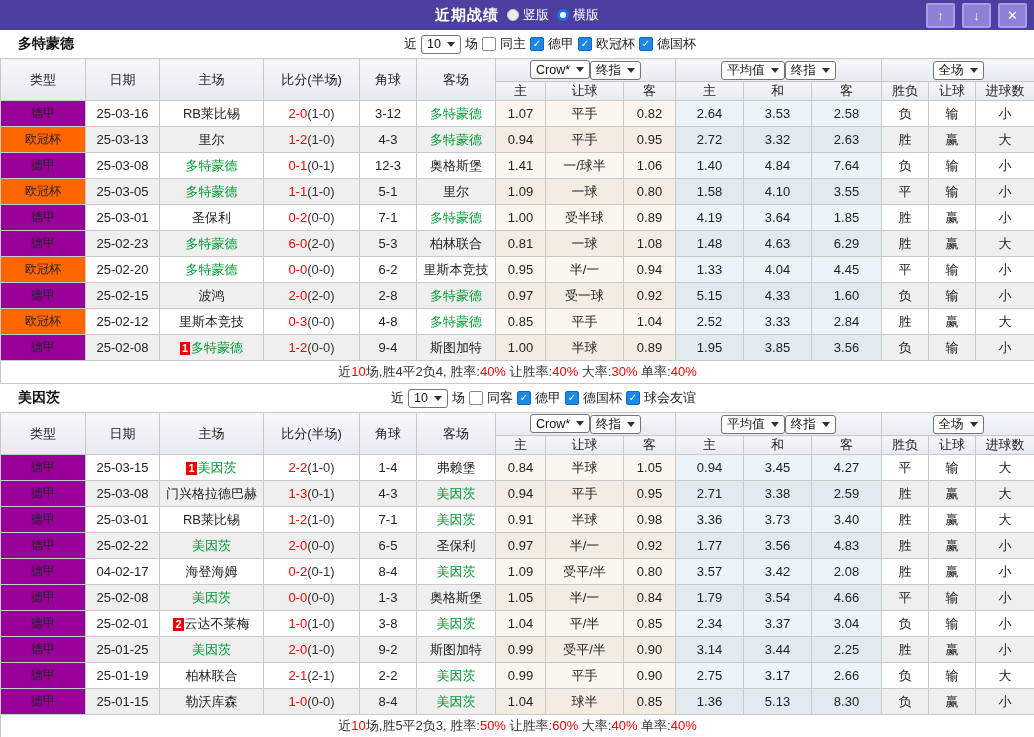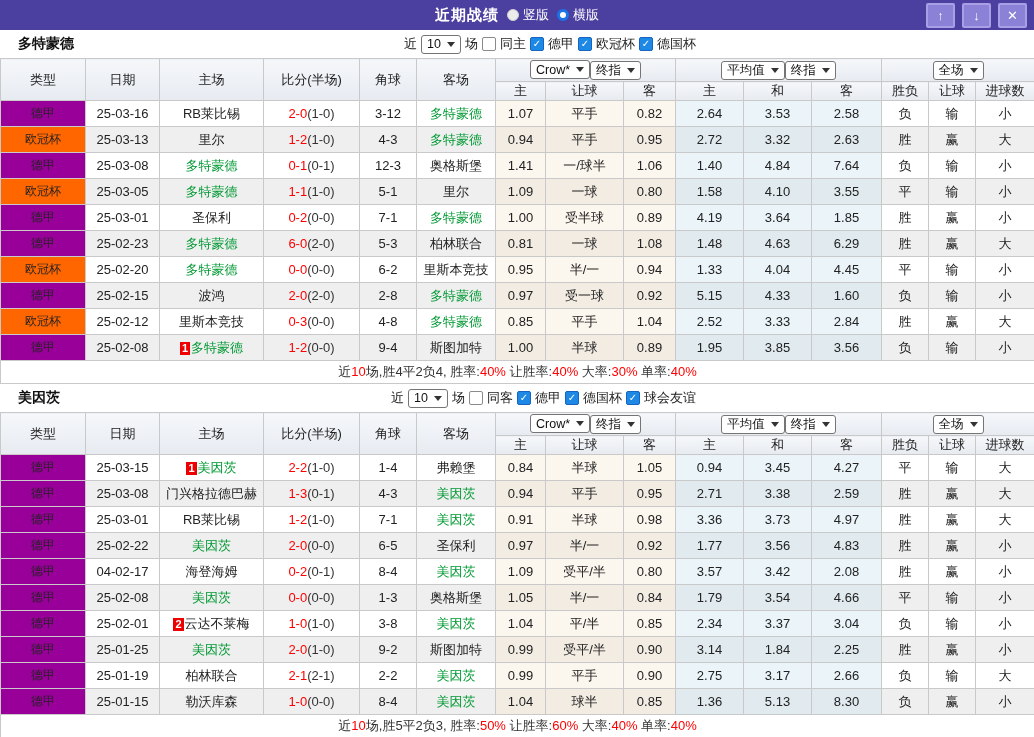--- a/index.html
+++ b/index.html
@@ -458,21 +458,21 @@
             <td>25-03-01</td>
             <td><span class="">RB莱比锡</span></td>
             <td><span class="sm">1-2</span><span class="sh">(1-0)</span></td>
             <td>7-1</td>
             <td><span class="hl">美因茨</span></td>
             <td class="od">0.91</td>
             <td class="od">半球</td>
             <td class="od">0.98</td>
             <td class="av">3.36</td>
             <td class="av">3.73</td>
-            <td class="av">4.97</td>
+            <td class="av">3.40</td>
             <td class="rs rs-r">胜</td>
             <td class="rs rs-r">赢</td>
             <td class="rs rs-r">大</td>
           </tr>
           <tr class="alt">
             <td class="lg p">德甲</td>
             <td>25-02-22</td>
             <td><span class="hl">美因茨</span></td>
             <td><span class="sm">2-0</span><span class="sh">(0-0)</span></td>
             <td>6-5</td>
@@ -542,21 +542,21 @@
             <td class="lg p">德甲</td>
             <td>25-01-25</td>
             <td><span class="hl">美因茨</span></td>
             <td><span class="sm">2-0</span><span class="sh">(1-0)</span></td>
             <td>9-2</td>
             <td><span class="">斯图加特</span></td>
             <td class="od">0.99</td>
             <td class="od">受平/半</td>
             <td class="od">0.90</td>
             <td class="av">3.14</td>
-            <td class="av">1.84</td>
+            <td class="av">3.44</td>
             <td class="av">2.25</td>
             <td class="rs rs-r">胜</td>
             <td class="rs rs-r">赢</td>
             <td class="rs rs-b">小</td>
           </tr>
           <tr class="">
             <td class="lg p">德甲</td>
             <td>25-01-19</td>
             <td><span class="">柏林联合</span></td>
             <td><span class="sm">2-1</span><span class="sh">(2-1)</span></td>

